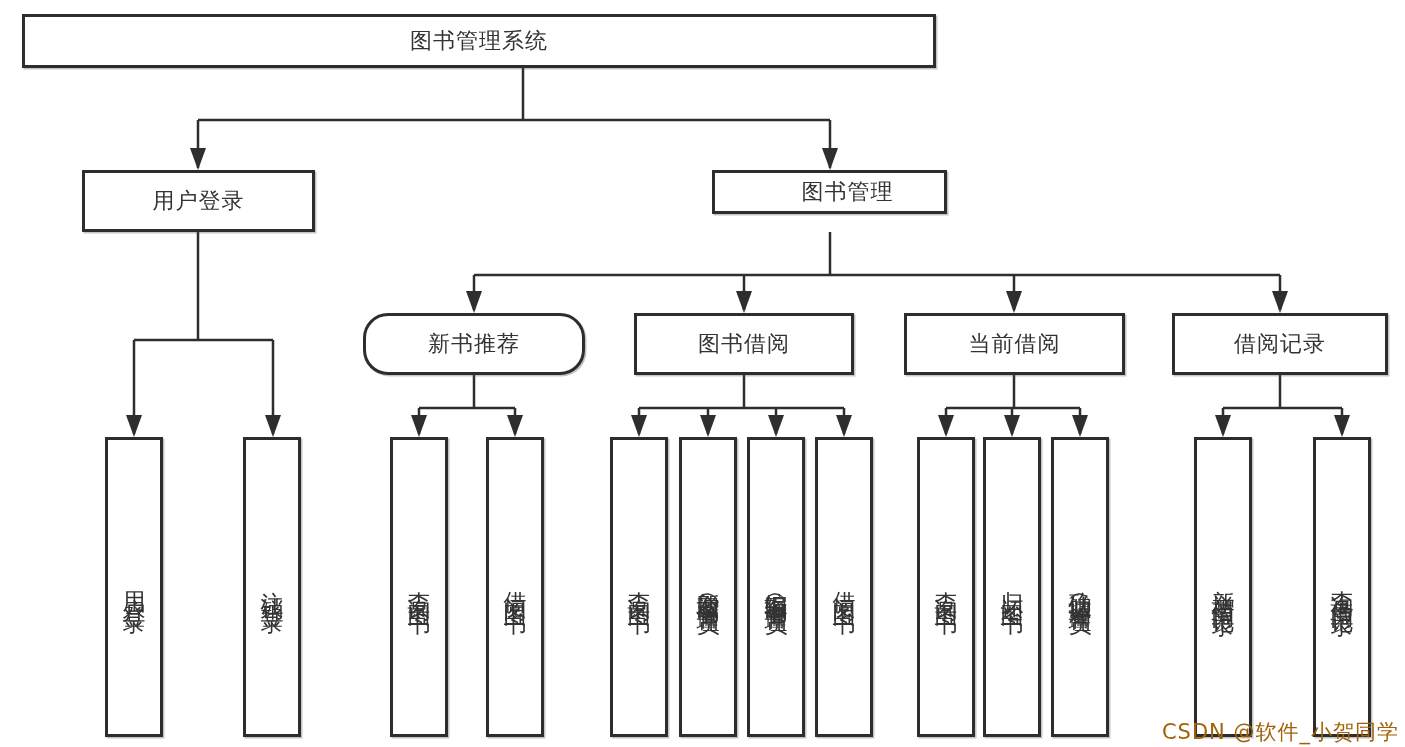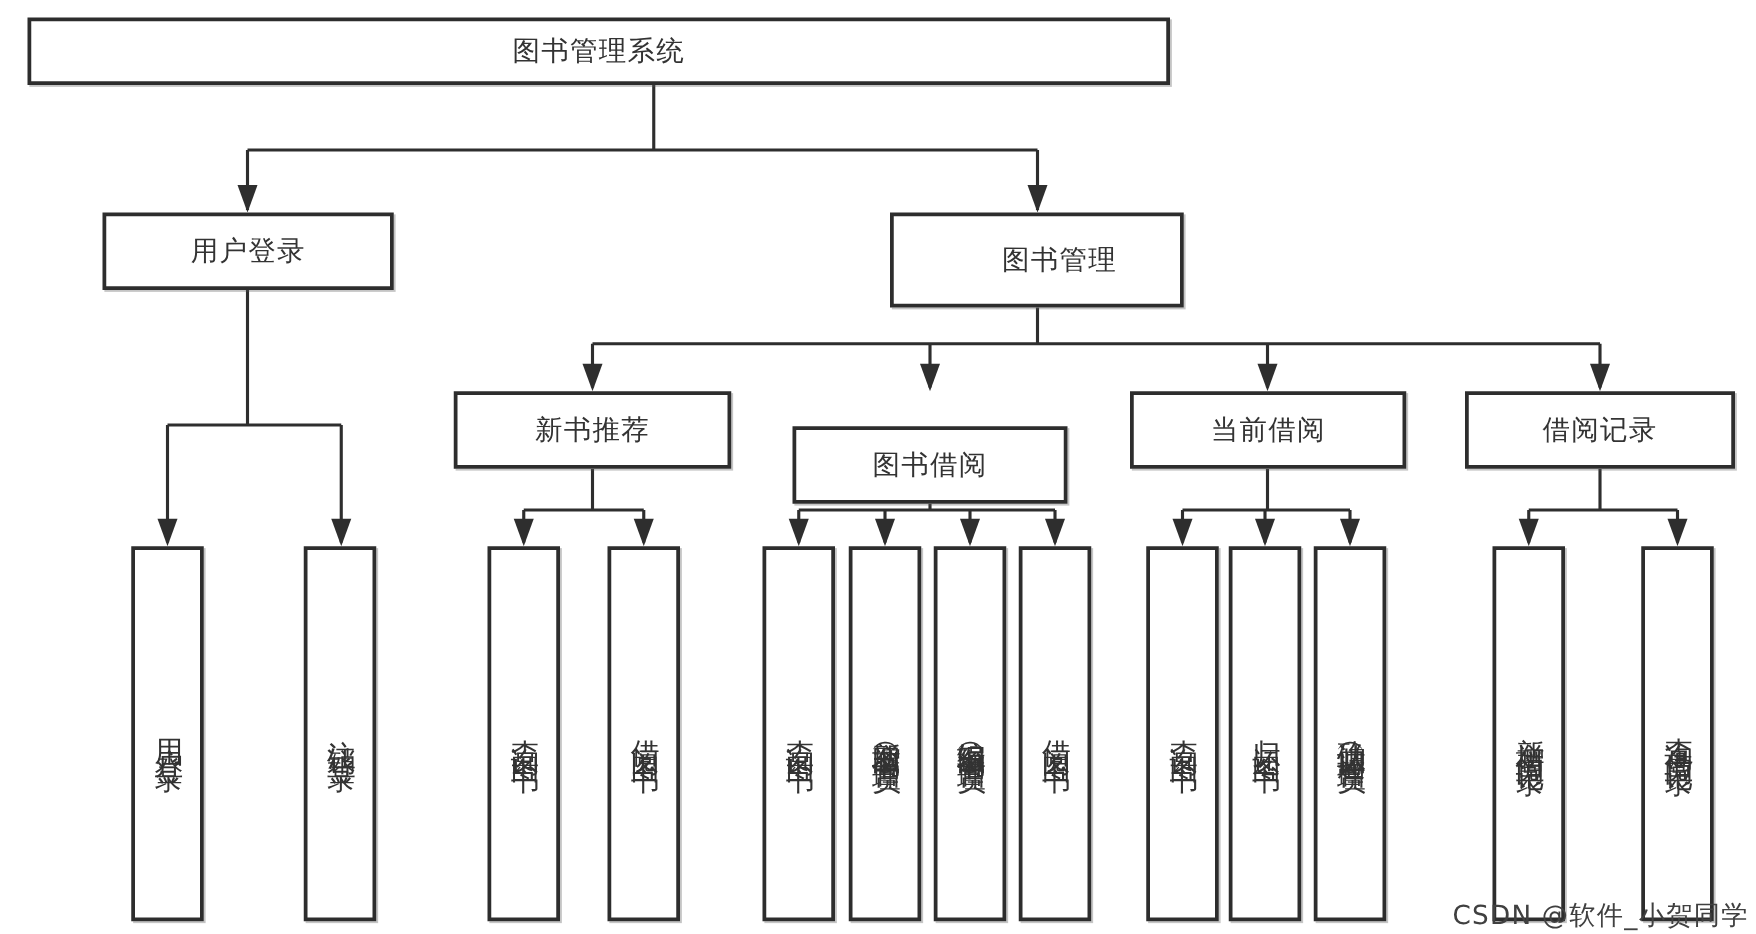--- a/index.html
+++ b/index.html
@@ -53,21 +53,21 @@
     font-size: 23px;
     letter-spacing: 7px;
     line-height: 1;
     white-space: nowrap;
   }
   .watermark {
     position: absolute;
     right: 6px;
     top: 718px;
     font-size: 21px;
-    color: #404040;
+    color: #a16207;
     z-index: 3;
     letter-spacing: 1px;
     white-space: nowrap;
   }
 </style>
 </head>
 <body>
 
 <div class="canvas">
 
@@ -107,28 +107,28 @@
     <polygon points="1334,415 1350,415 1342,437"></polygon>
   </svg>
 
   <div class="node" style="left:22px; top:14px; width:914px; height:54px;">
     <span>图书管理系统</span>
   </div>
 
   <div class="node" style="left:82px; top:170px; width:233px; height:62px;">
     <span>用户登录</span>
   </div>
-  <div class="node" style="left:712px; top:170px; width:235px; height:76px;padding-left:36px;">
+  <div class="node" style="left:712px; top:170px; width:235px; height:44px;padding-left:36px;">
     <span>图书管理</span>
   </div>
 
-  <div class="node" style="left:363px; top:313px; width:222px; height:62px;">
+  <div class="node" style="left:363px; top:313px; width:222px; height:62px;border-radius:25px;">
     <span>新书推荐</span>
   </div>
-  <div class="node" style="left:634px; top:313px; width:220px; height:62px;margin-top:28px;">
+  <div class="node" style="left:634px; top:313px; width:220px; height:62px;">
     <span>图书借阅</span>
   </div>
   <div class="node" style="left:1172px; top:313px; width:216px; height:62px;">
     <span>借阅记录</span>
   </div>
   <div class="node" style="left:904px; top:313px; width:221px; height:62px;">
     <span>当前借阅</span>
   </div>
 
   <div class="leaf" style="left:105px;">

